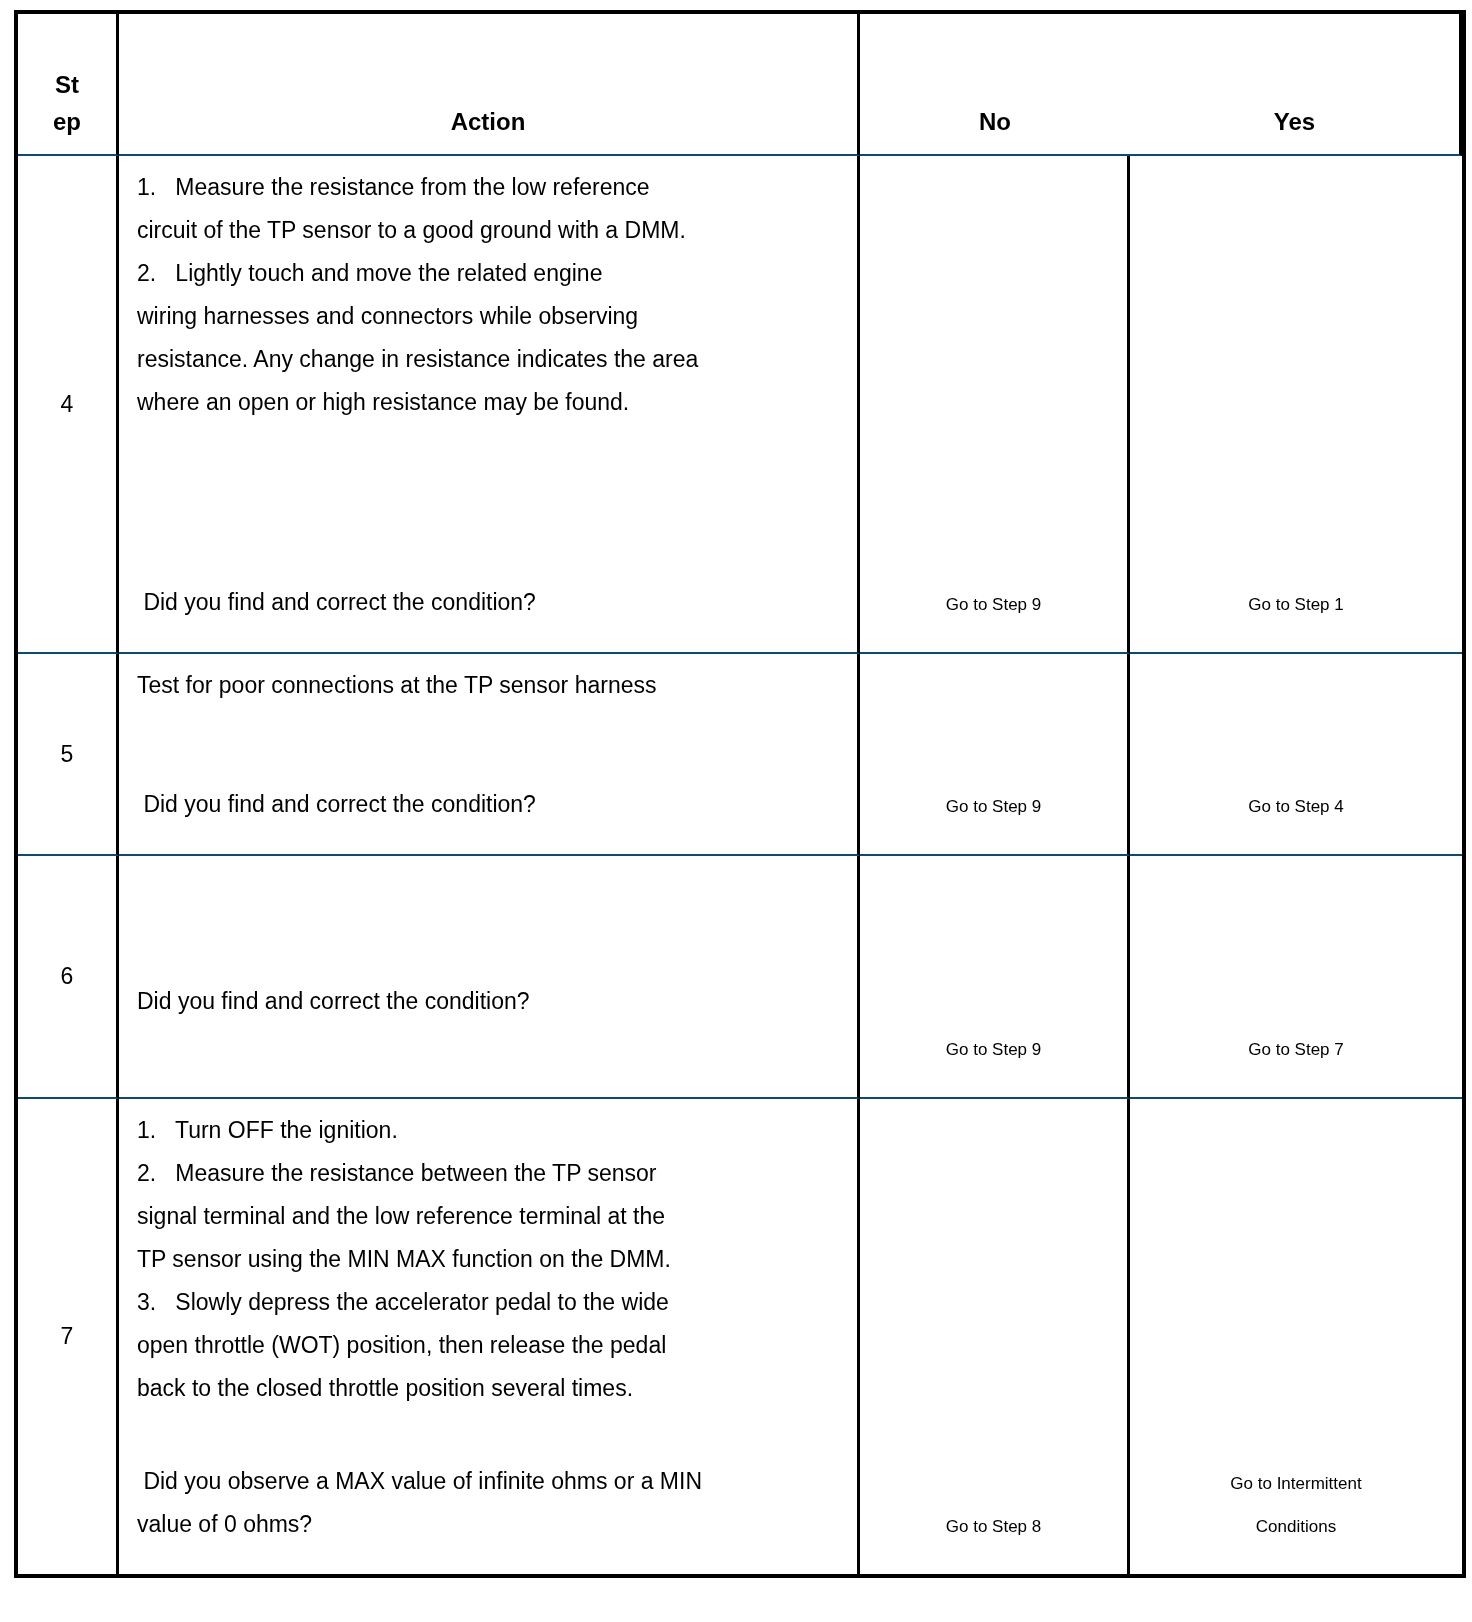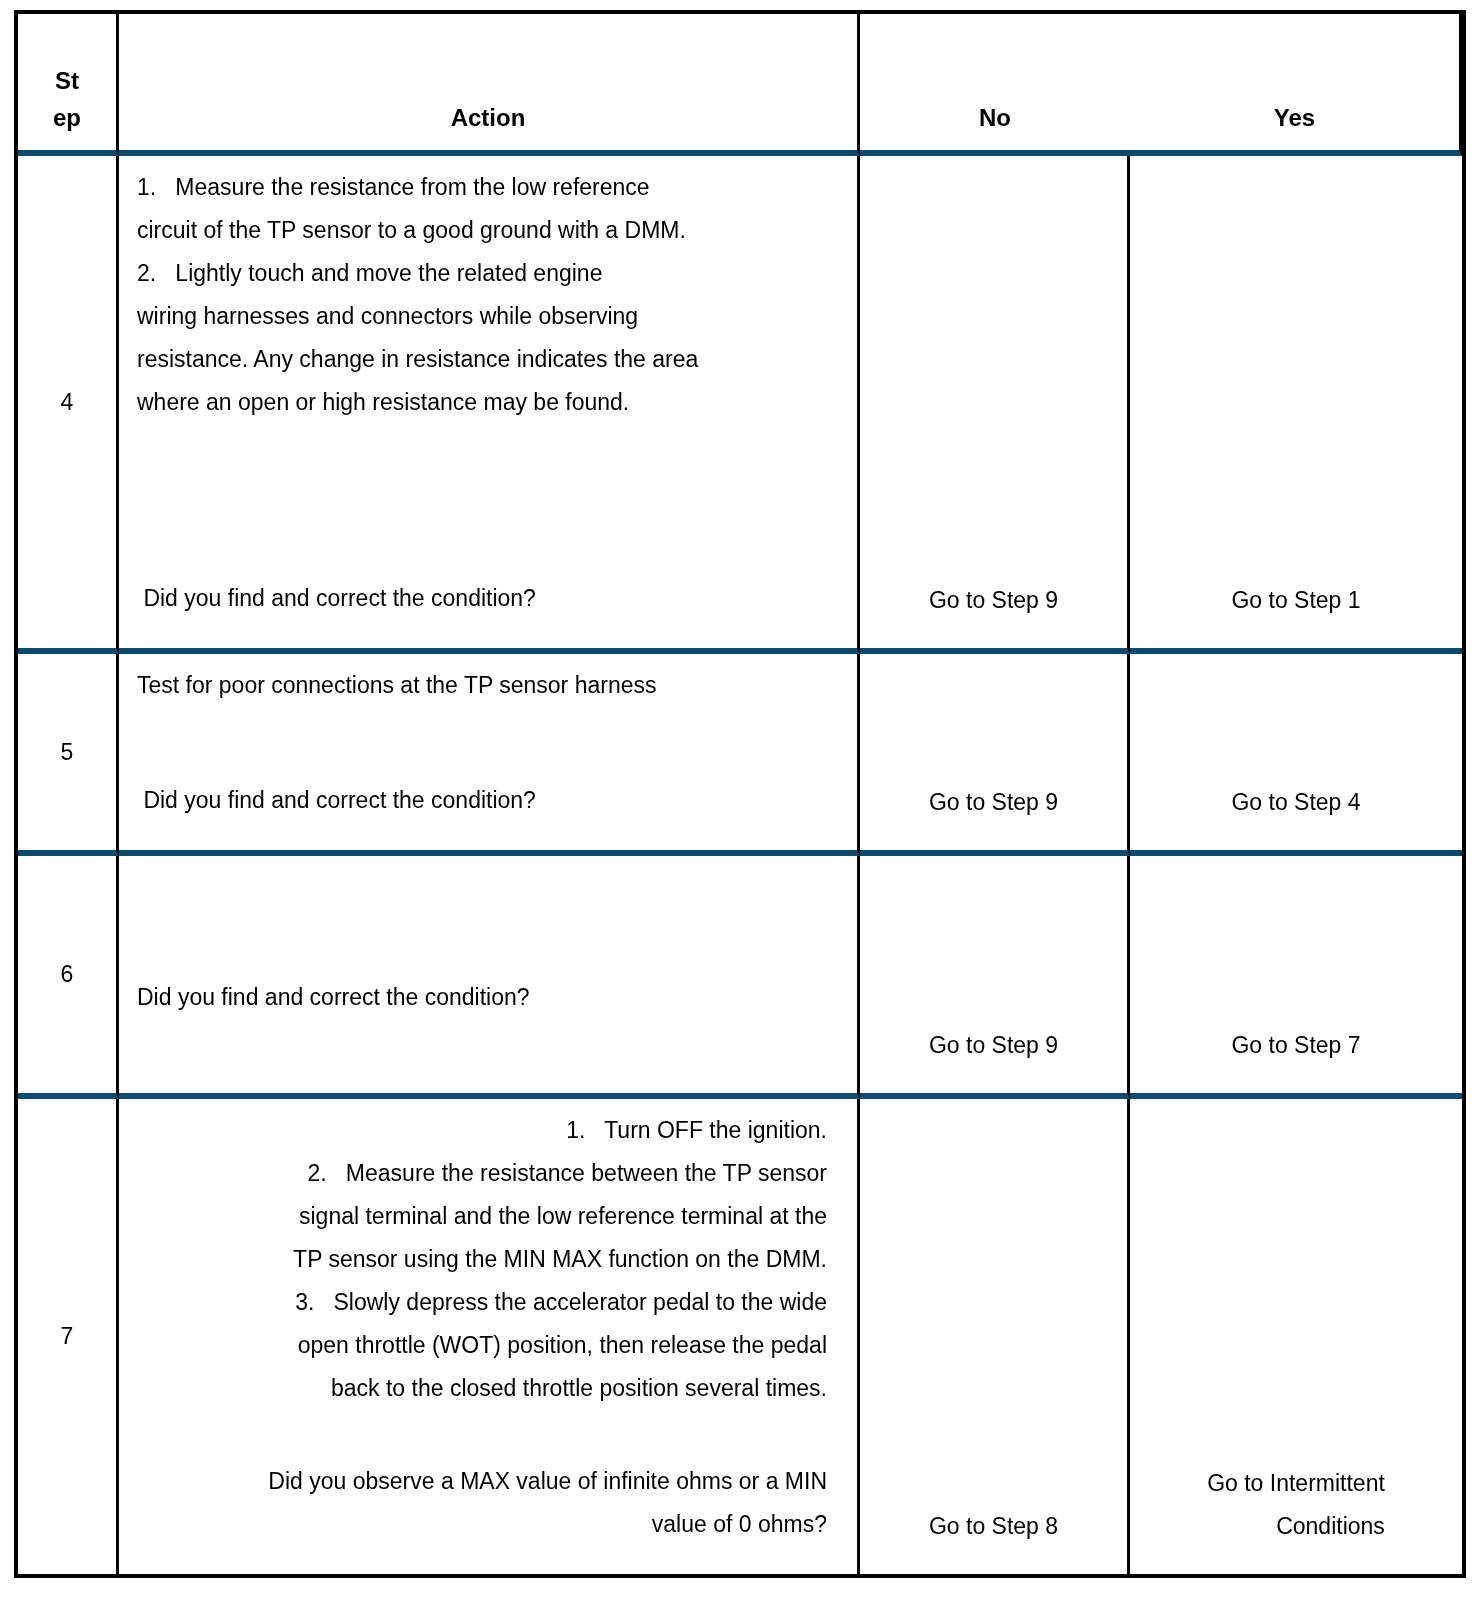--- a/index.html
+++ b/index.html
@@ -18,25 +18,25 @@
   .diag-table {
     display: grid;
     grid-template-columns: 101px 741px 270px 332px;
     grid-template-rows: 142px 498px 202px 243px 475px;
     border: 4px solid #000;
     width: 1452px;
     background: #fff;
   }
   .cell {
     border-right: 3px solid #000;
-    border-bottom: 6px solid #0c4a6e;
+    border-bottom: 2px solid #0c4a6e;
     overflow: hidden;
   }
   .cell.last-col { border-right: none; }
-  .cell.last-row { border-bottom: none; text-align: right; }
+  .cell.last-row { border-bottom: none; }
 
   .header-cell {
     display: flex;
     flex-direction: column;
     justify-content: flex-end;
     align-items: center;
     text-align: center;
     font-weight: bold;
     font-size: 24px;
     line-height: 37px;
@@ -62,21 +62,21 @@
     margin-top: auto;
     white-space: pre-wrap;
   }
   .question-raised { margin-bottom: 46px; }
   .answer-cell {
     display: flex;
     flex-direction: column;
     justify-content: flex-end;
     align-items: center;
     text-align: center;
-    font-size: 23px;
+    font-size: 17px;
     line-height: 43px;
     padding: 10px 10px 26px 10px;
     white-space: pre-wrap;
   }
 </style>
 </head>
 <body>
 
 <div class="page">
   <div class="diag-table">

